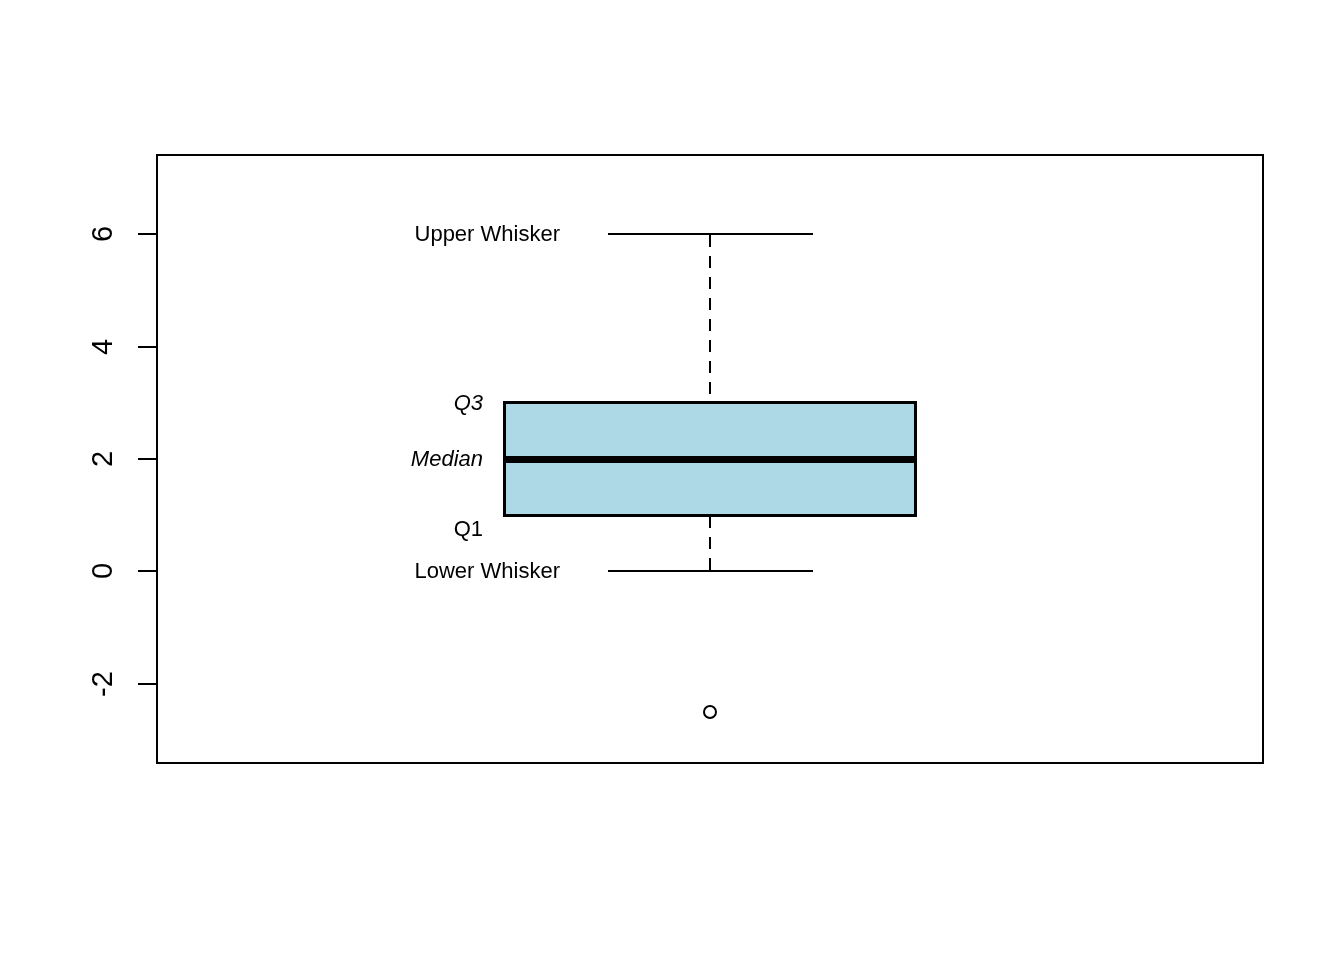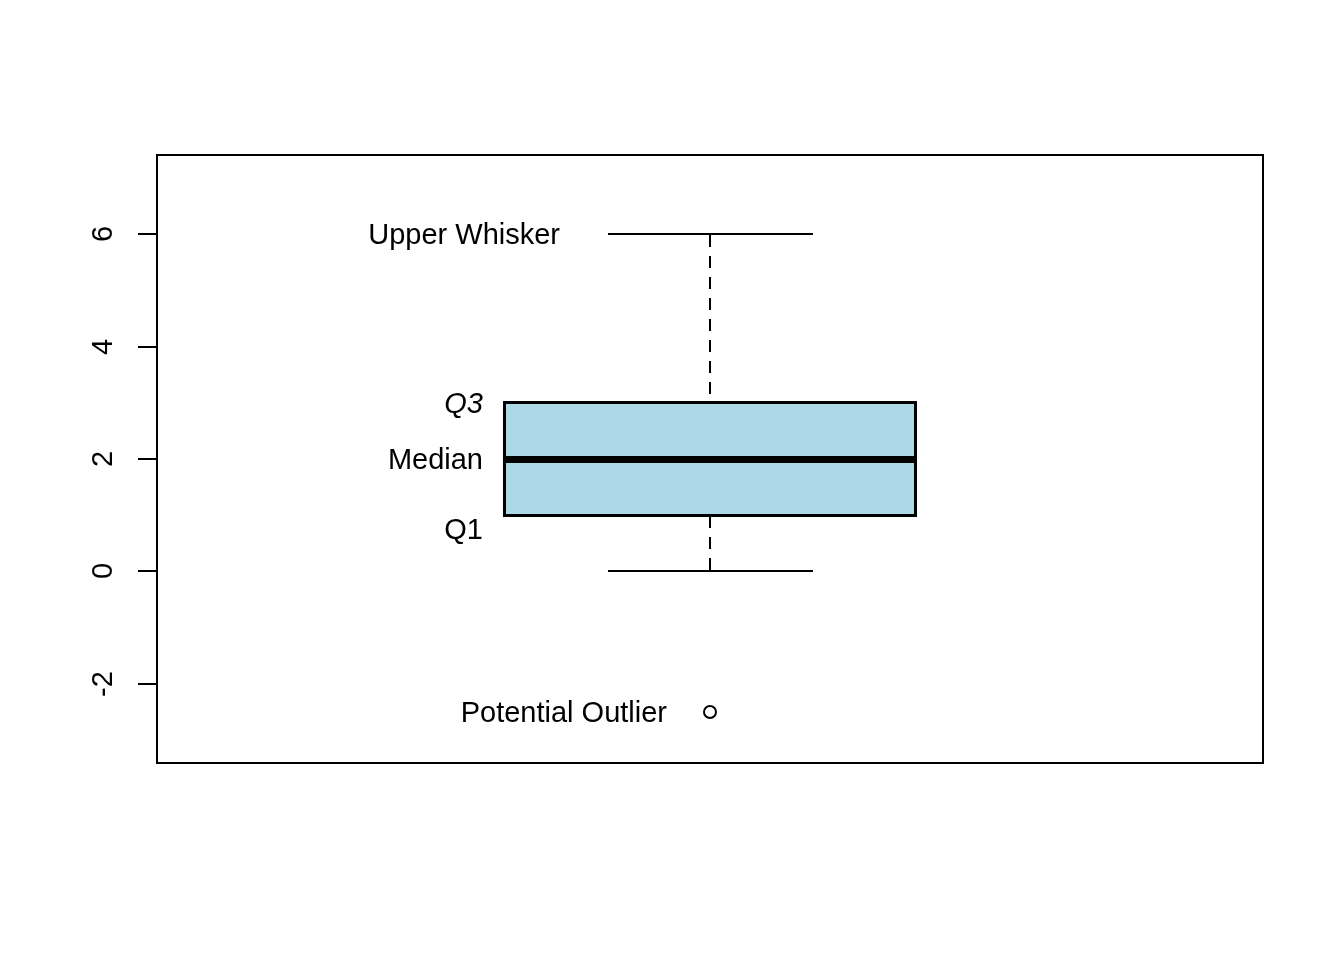--- a/index.html
+++ b/index.html
@@ -75,21 +75,21 @@
     position: absolute;
     width: 10px;
     height: 10px;
     border: 2px solid #000000;
     border-radius: 50%;
     background: transparent;
     box-sizing: content-box;
   }
   .annotation {
     position: absolute;
-    font-size: 29px;
+    font-size: 22px;
     line-height: 30px;
     white-space: nowrap;
     transform: translateY(-50%);
     text-align: right;
   }
 </style>
 </head>
 <body>
 
 <div class="canvas">
@@ -111,17 +111,17 @@
   <div class="whisker-stem" id="whisker-upper" style="top: 235.231px; height: 166.577px;"></div>
   <div class="whisker-stem" id="whisker-lower" style="top: 516.192px; height: 54.1922px;"></div>
   <div class="whisker-cap" id="cap-upper" style="top: 233.231px;"></div>
   <div class="whisker-cap" id="cap-lower" style="top: 570.384px;"></div>
   <div class="box-rect" id="box-rect" style="top: 401.308px; height: 115.384px; background: rgb(173, 216, 230);"></div>
   <div class="median-line" id="median-line" style="top: 455.5px;"></div>
   <div class="outlier-point" id="outlier-point" style="top: 704.865px; left: 703px;"></div>
 
   <div class="annotation" style="top: 234.231px; right: 784px;">Upper Whisker</div>
   <div class="annotation" style="top: 402.808px; right: 861px; font-style: italic;">Q3</div>
-  <div class="annotation" style="top: 459px; right: 861px;">Median</div>
+  <div class="annotation" style="top: 459px; right: 861px; font-style: italic;">Median</div>
   <div class="annotation" style="top: 515.192px; right: 861px; margin-top: 14px;">Q1</div>
-  <div class="annotation" style="top: 711.865px; right: 677px;">Potential Outlier</div>
+  <div class="annotation" style="top: 571.384px; right: 784px;">Lower Whisker</div>
 
 </div>
 
 </body></html>

